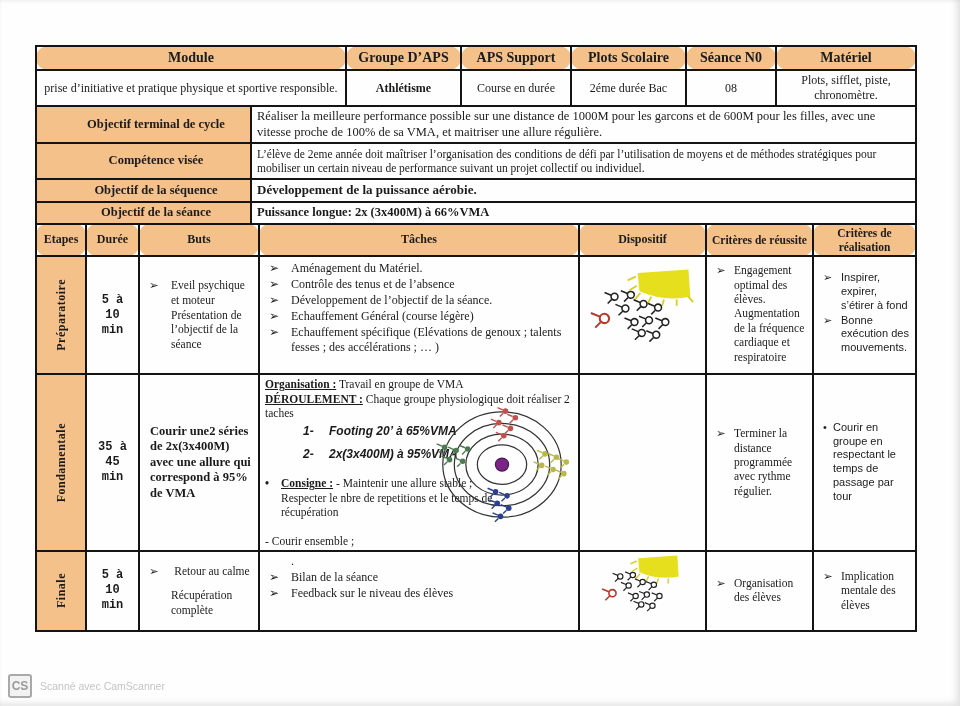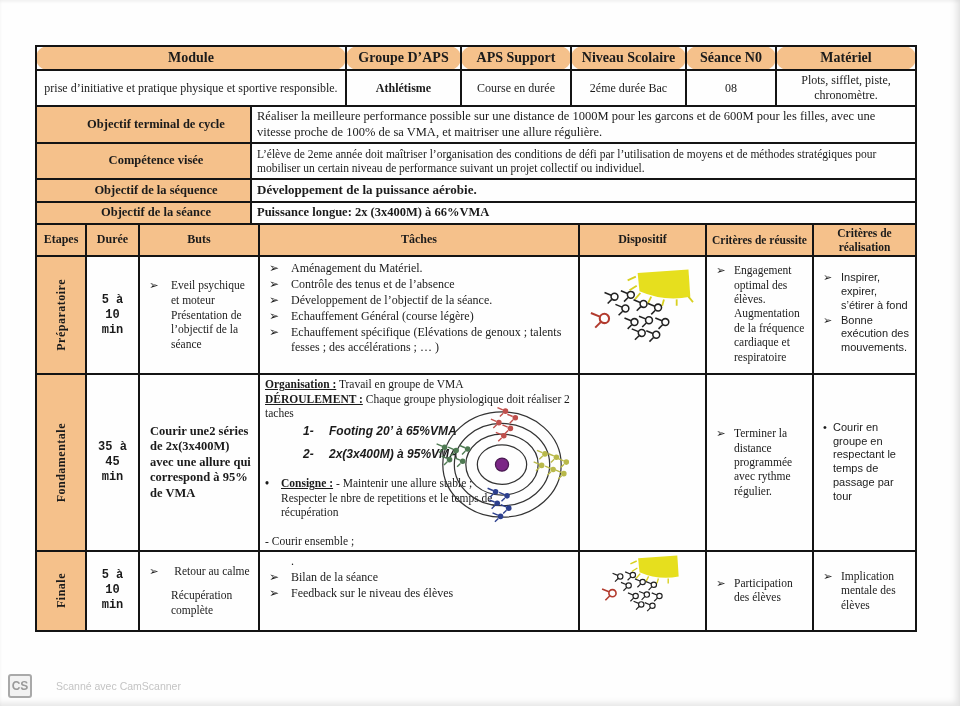--- a/index.html
+++ b/index.html
@@ -15,21 +15,21 @@
   .peach{background:#f5c18b;}
   .hd{font-weight:bold;text-align:center;vertical-align:middle;}
   .ctr{text-align:center;vertical-align:middle;}
   .tA .r1 td{height:18px;font-size:14px;border-radius:12px;}
   .tA .r2 td{height:28px;font-size:12px;}
   .tB{margin-top:-2px;}
   .tC{margin-top:-2px;}
   .tB td.lbl{font-weight:bold;text-align:center;vertical-align:middle;font-size:12.5px;padding-left:30px;}
   .objtxt{font-size:12.5px;}
   .objbold{font-weight:bold;font-size:13px;vertical-align:middle;margin-top:20px;}
-  .tC .hrow td{height:22px;font-size:12px;padding:1px 2px;}
+  .tC .hrow td{height:22px;font-size:12px;padding:1px 2px;border-radius:11px;}
   .stage-cell{vertical-align:middle;text-align:center;}
   .vtext{writing-mode:vertical-rl;transform:rotate(180deg);font-weight:bold;font-size:12px;
     margin:0 auto;letter-spacing:0.5px;}
   .dur{font-weight:bold;text-align:center;vertical-align:middle;font-size:12px;font-family:Liberation Mono, monospace;}
   .mid{vertical-align:middle;}
   ul.arrows{list-style:none;margin:0;padding:0;}
   ul.arrows li{display:flex;margin:0 0 1px 0;}
   ul.arrows .mk{width:22px;flex:0 0 22px;text-align:left;padding-left:4px;}
   ul.arrows .tx{flex:1;}
   .fs11{font-size:11.5px;}
@@ -40,21 +40,21 @@
   .steps{margin:4px 0 0 38px;font-family:"Liberation Sans", sans-serif;
     font-style:italic;font-weight:bold;font-size:12px;}
   .steps .srow{display:flex;margin-bottom:8px;}
   .steps .snum{width:26px;}
   .consigne{width:235px;margin-top:14px;font-size:11.5px;}
   .consigne .crow{display:flex;}
   .consigne .cmk{width:16px;flex:0 0 16px;font-weight:bold;}
   .courir{margin-top:14px;font-size:11.5px;}
   .disp{vertical-align:middle;text-align:center;}
   .track-wrap{position:absolute;right:2px;top:26px;}
-  .wm{position:absolute;left:8px;top:674px;display:flex;align-items:center;gap:24px;}
+  .wm{position:absolute;left:8px;top:674px;display:flex;align-items:center;gap:8px;}
   .wm-logo{width:20px;height:20px;border:2px solid #a9a9a9;border-radius:3px;color:#9a9a9a;
     font-family:"Liberation Sans", sans-serif;font-weight:bold;font-size:12px;
     display:flex;align-items:center;justify-content:center;background:#f2f2f2;}
   .wm-text{font-family:"Liberation Sans", sans-serif;font-size:10.5px;color:#c4c4c4;}
 </style>
 </head>
 <body>
 
 <div class="page">
 <div class="doc">
@@ -66,21 +66,21 @@
           <col style="width:110px">
           <col style="width:115px">
           <col style="width:90px">
           <col style="width:140px">
         </colgroup>
     <tbody>
           <tr class="r1">
       <td class="peach hd">Module</td>
       <td class="peach hd">Groupe D’APS</td>
       <td class="peach hd">APS Support</td>
-      <td class="peach hd">Niveau Scolaire</td>
+      <td class="peach hd">Plots Scolaire</td>
       <td class="peach hd">Séance N0</td>
       <td class="peach hd">Matériel</td>
     </tr>
     <tr class="r2">
       <td class="ctr">prise d’initiative et pratique physique et sportive responsible.</td>
       <td class="ctr" style="font-weight:bold">Athlétisme</td>
       <td class="ctr">Course en durée</td>
       <td class="ctr">2éme durée Bac</td>
       <td class="ctr">08</td>
       <td class="ctr">Plots, sifflet, piste, chronomètre.</td>
@@ -399,21 +399,21 @@
           </g>
           <g stroke="#b23b2e" transform="translate(18,56) scale(1.35)">
             <use href="#cg2p" x="0" y="0"></use>
           </g>
         </svg>
       </td>
       <td class="fs11 mid">
         <ul class="arrows">
           <li>
                   <span class="mk" style="width:18px;flex:0 0 18px">➢</span>
-                  <span class="tx">Participation des élèves</span>
+                  <span class="tx">Organisation des élèves</span>
                 </li>
         </ul>
       </td>
       <td class="fs11 mid">
         <ul class="arrows">
           <li>
                   <span class="mk" style="width:18px;flex:0 0 18px">➢</span>
                   <span class="tx">Implication mentale des élèves</span>
                 </li>
         </ul>

